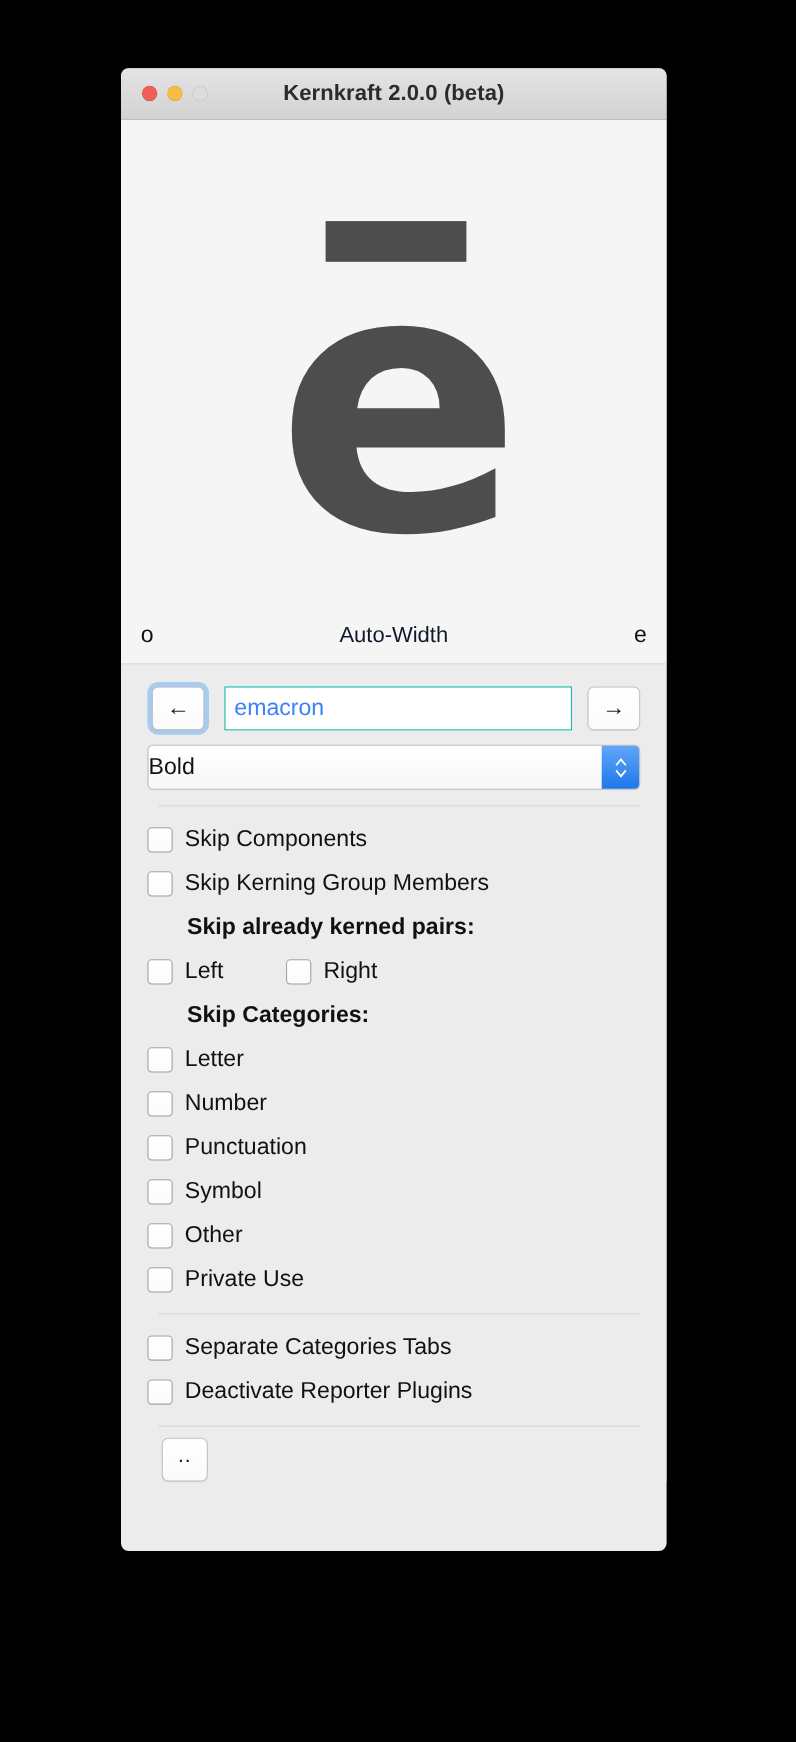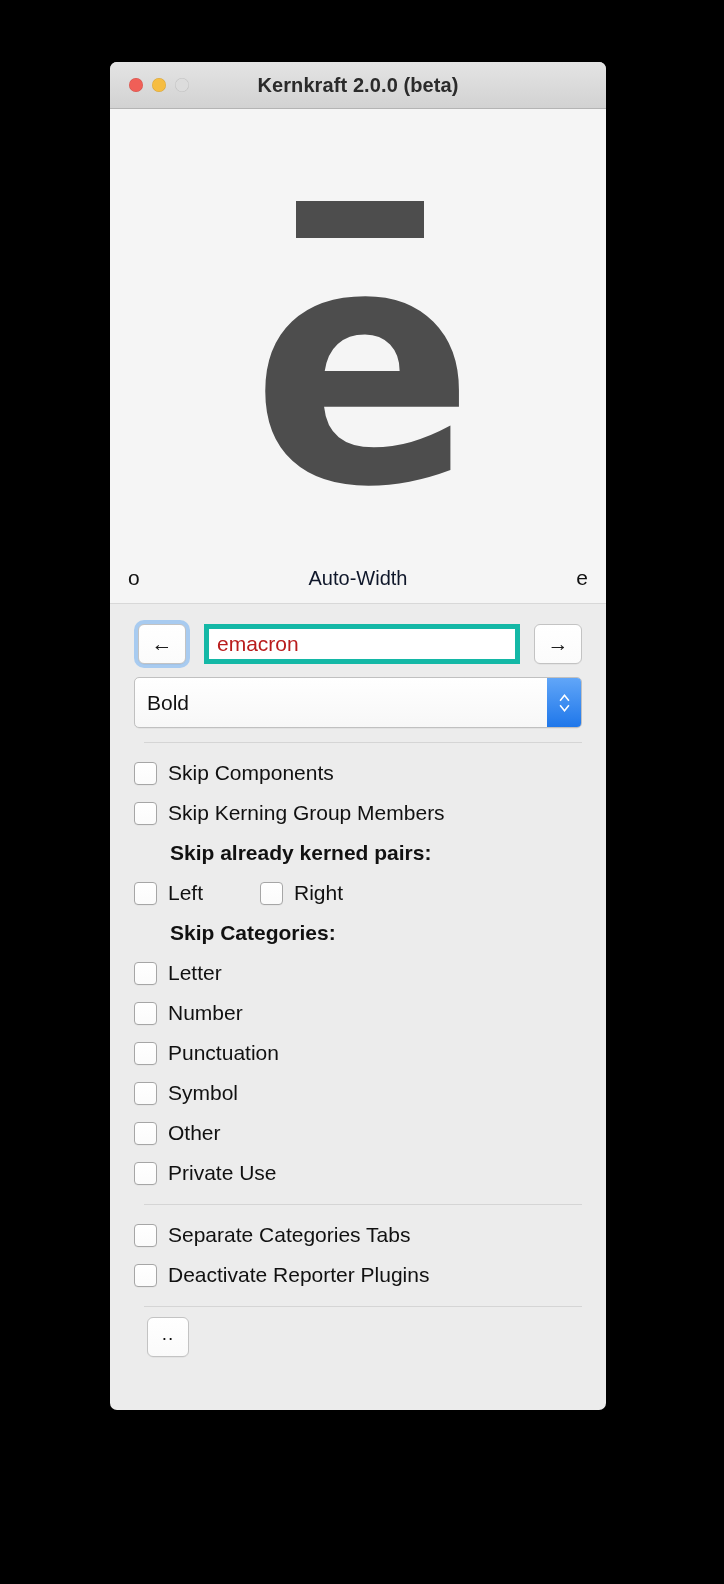--- a/index.html
+++ b/index.html
@@ -135,40 +135,39 @@
     justify-content: center;
     font-size: 21px;
     color: #1d1d1d;
     box-sizing: border-box;
   }
   #text-field {
     flex: 1;
     height: 40px;
     margin: 0 14px;
     background: #ffffff;
-    border: 5px solid #14b8a6;
+    border: 1px solid #14b8a6;
     box-sizing: border-box;
     display: flex;
     align-items: center;
     padding: 0 8px;
     font-size: 21px;
-    color: #b91c1c;
+    color: #3b82f6;
   }
 
   .popup-row { margin-top: 9px; }
   #style-popup {
     position: relative;
-    height: 51px;
+    height: 41px;
     border-radius: 5px;
     background: linear-gradient(to bottom,#ffffff 0%, #f7f7f7 100%);
     border: 1px solid #c0c0c0;
     box-sizing: border-box;
     display: flex;
     align-items: center;
-    padding-left: 12px;
     font-size: 21px;
     color: #111;
     box-shadow: 0 0.5px 0.5px rgba(0,0,0,0.08);
   }
   #style-stepper {
     position: absolute;
     right: 0; top: 0;
     width: 34px;
     height: 100%;
     border-radius: 0 4px 4px 0;

